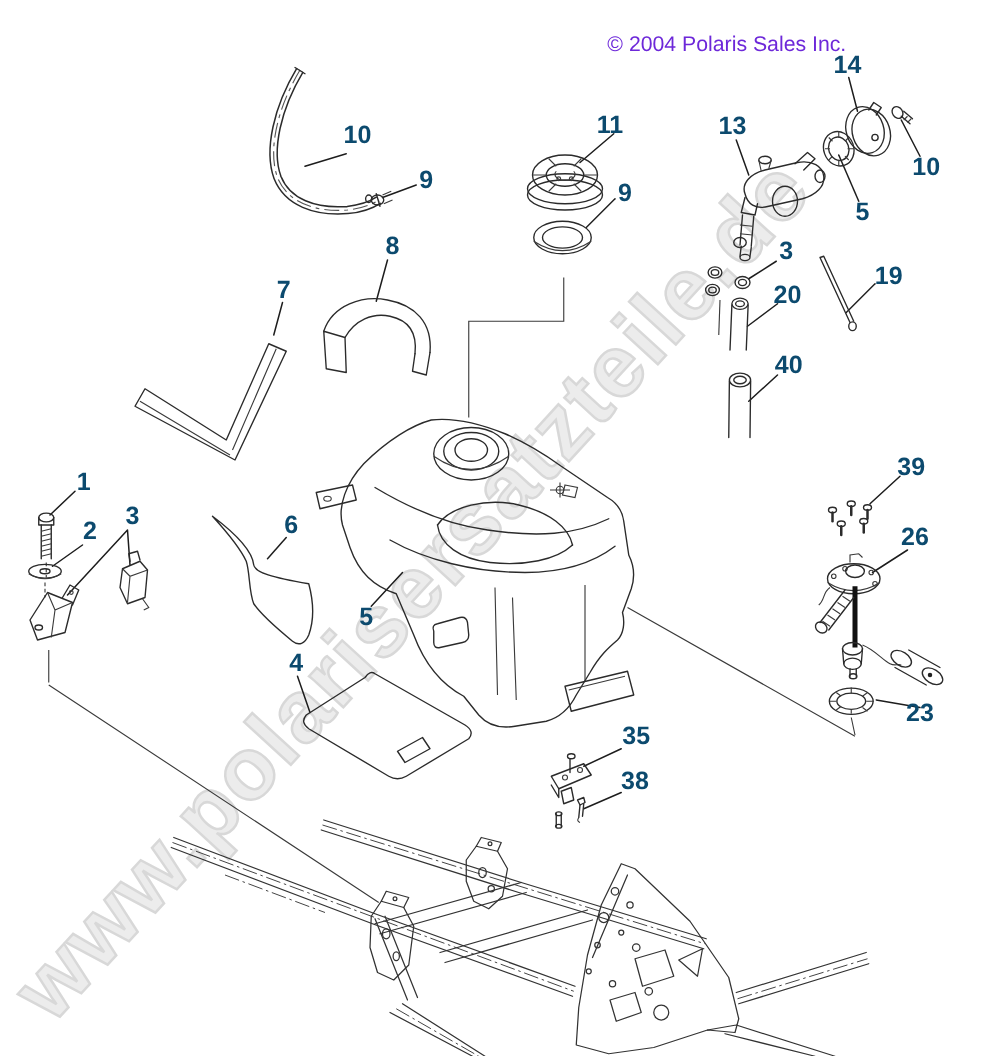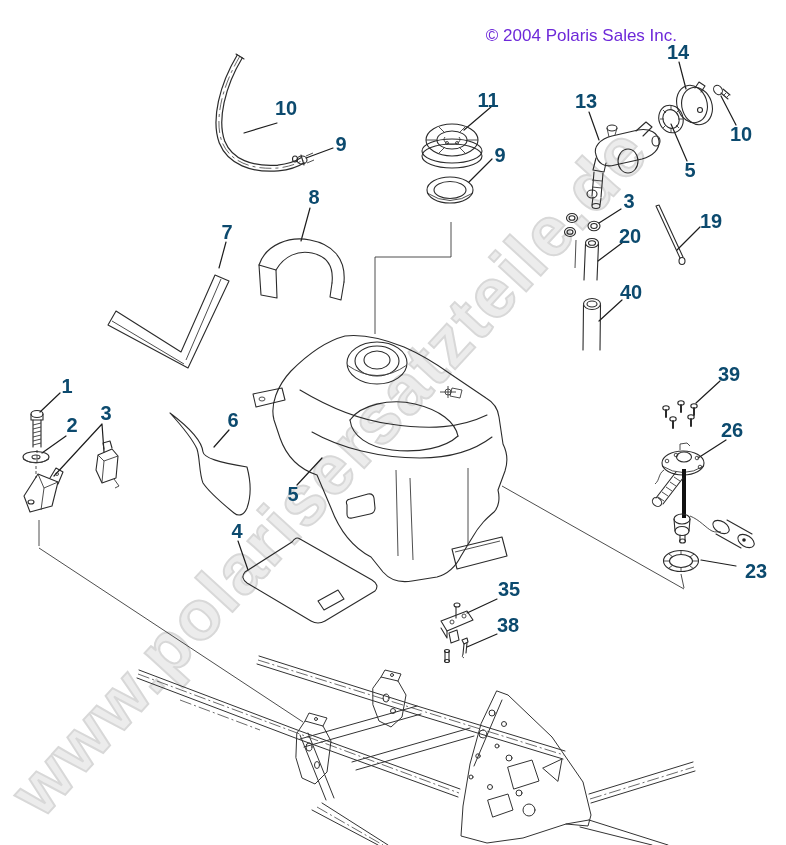--- a/index.html
+++ b/index.html
@@ -357,17 +357,17 @@
   <div class="callout" style="left:586px;top:101px">13</div>
   <div class="callout" style="left:678px;top:52px">14</div>
   <div class="callout" style="left:741px;top:134px">10</div>
   <div class="callout" style="left:690px;top:170px">5</div>
   <div class="callout" style="left:629px;top:201px">3</div>
   <div class="callout" style="left:630px;top:236px">20</div>
   <div class="callout" style="left:711px;top:221px">19</div>
   <div class="callout" style="left:631px;top:292px">40</div>
   <div class="callout" style="left:729px;top:374px">39</div>
   <div class="callout" style="left:732px;top:430px">26</div>
-  <div class="callout" style="left:756px;top:571px">23</div>
+  <div class="callout" style="left:736px;top:571px">23</div>
   <div class="callout" style="left:509px;top:589px">35</div>
   <div class="callout" style="left:508px;top:625px">38</div>
 
 </div>
 
 </body></html>

